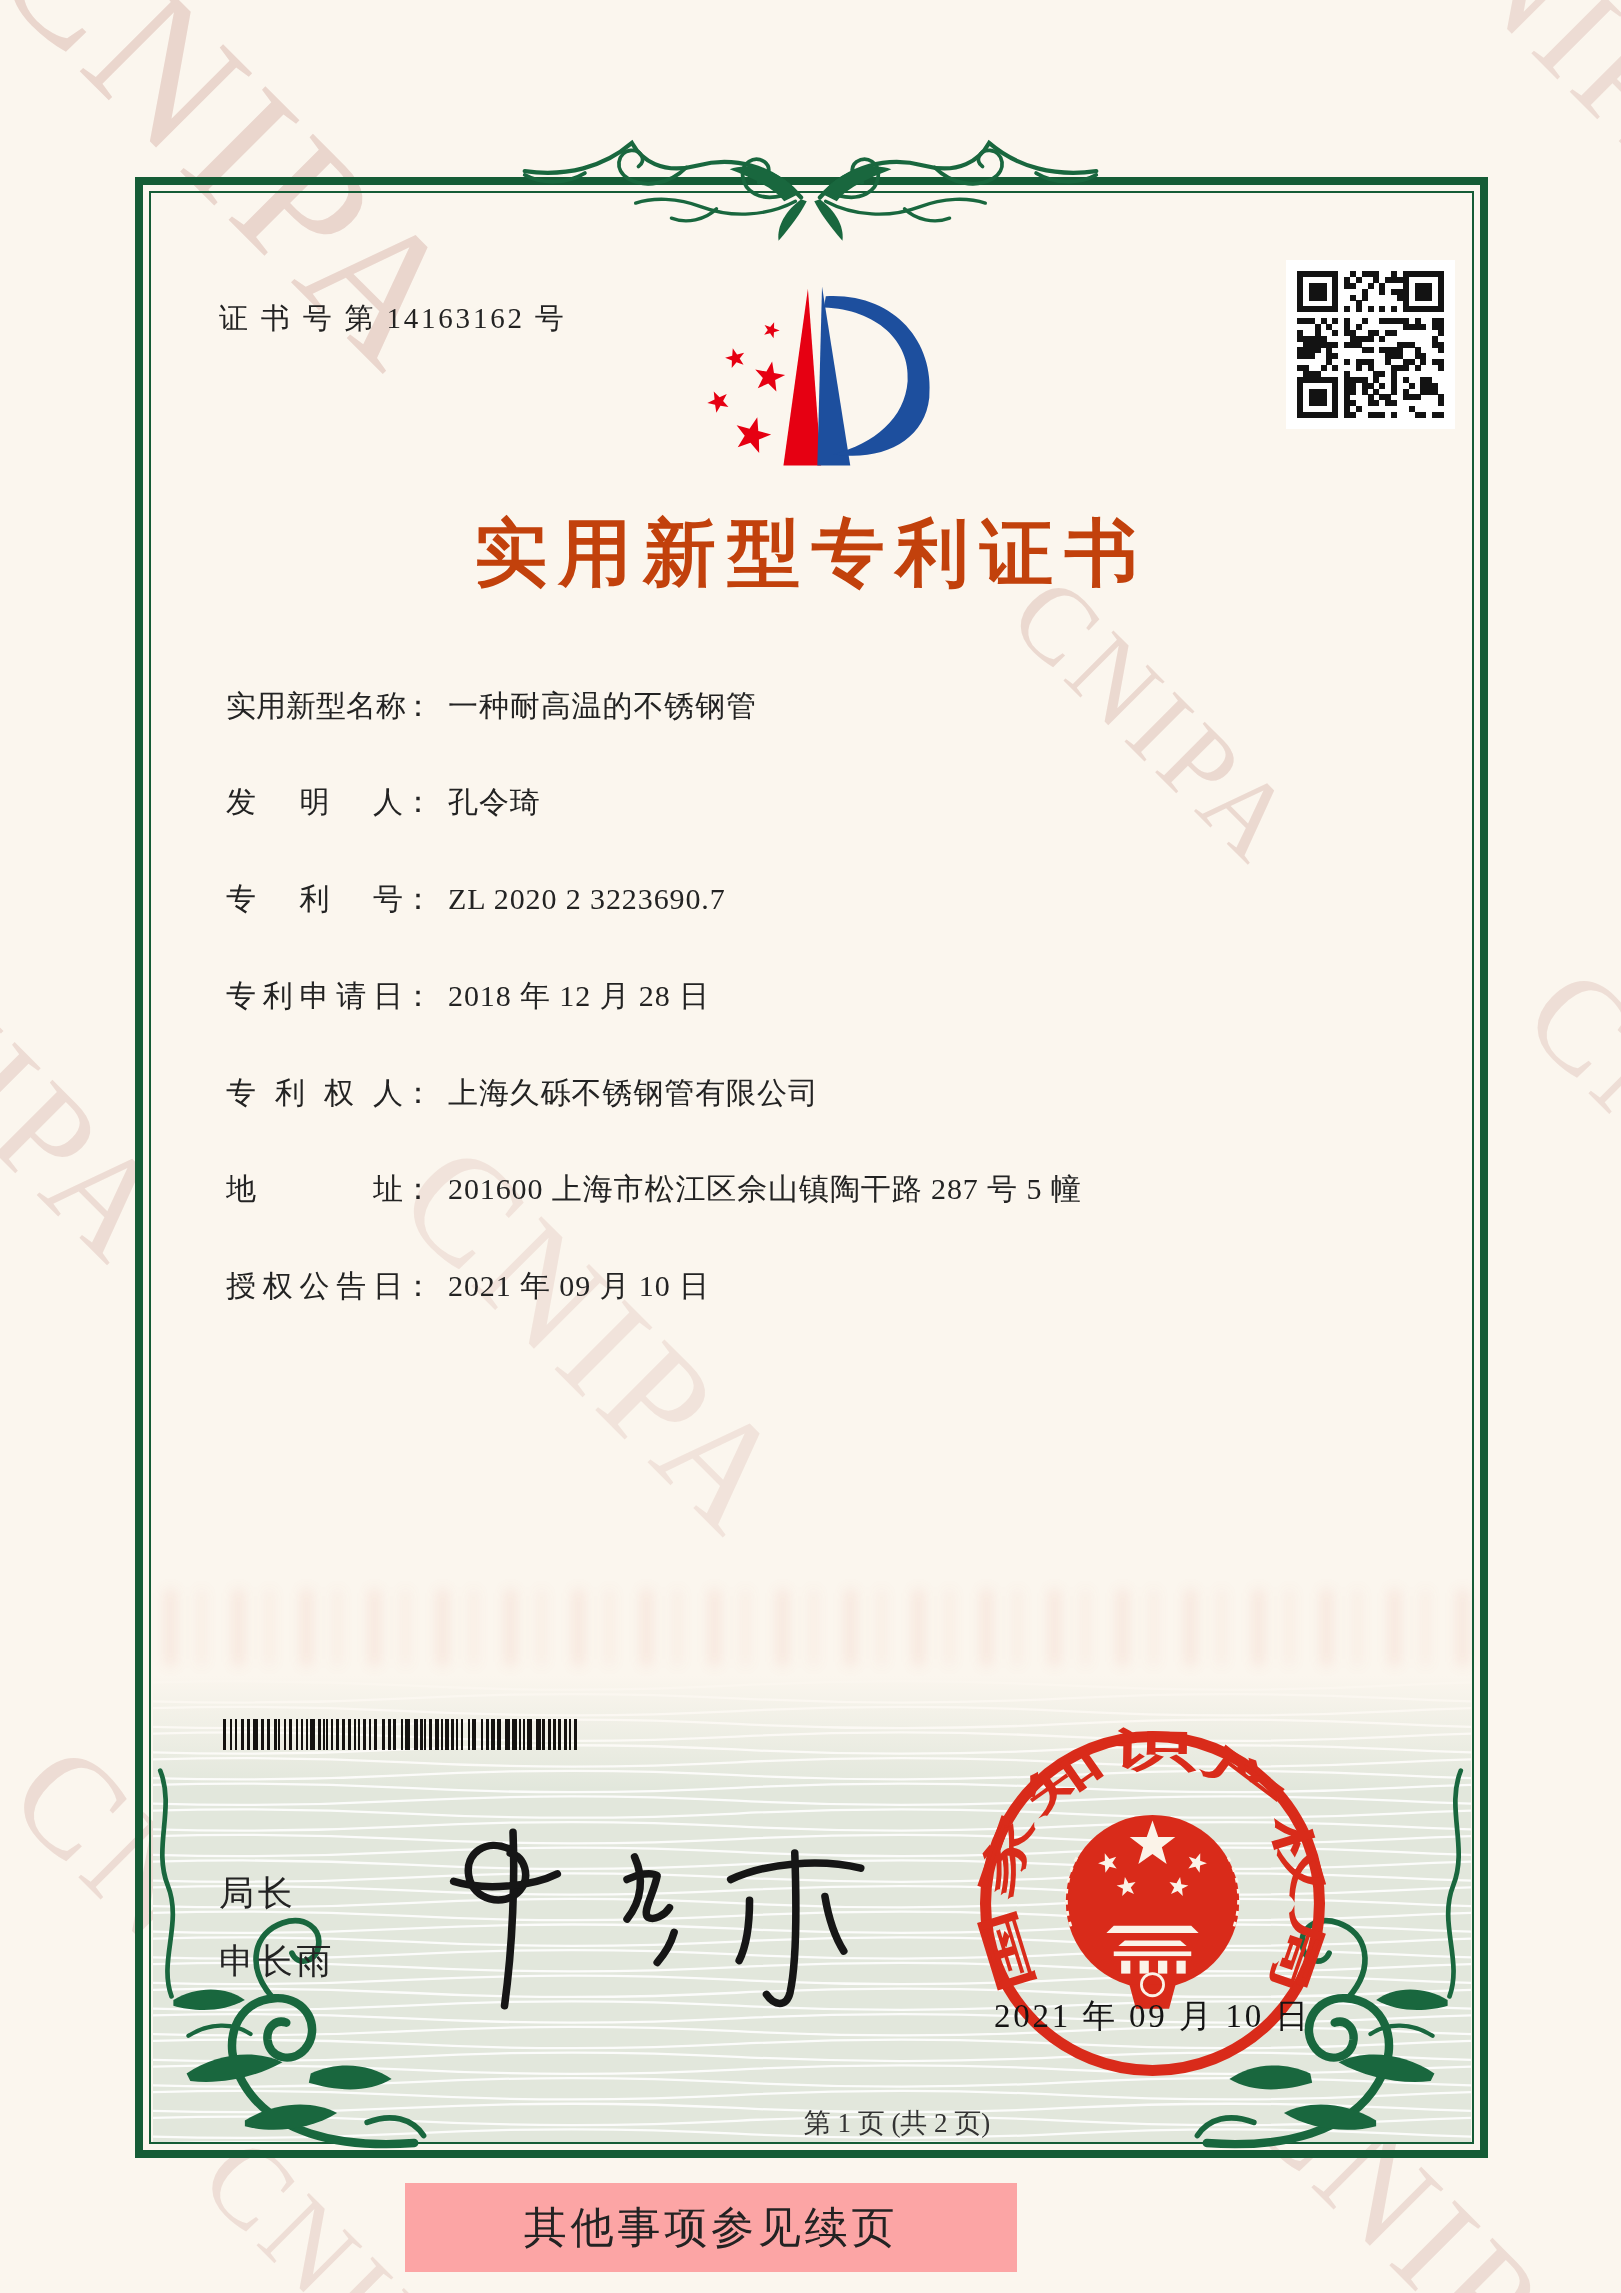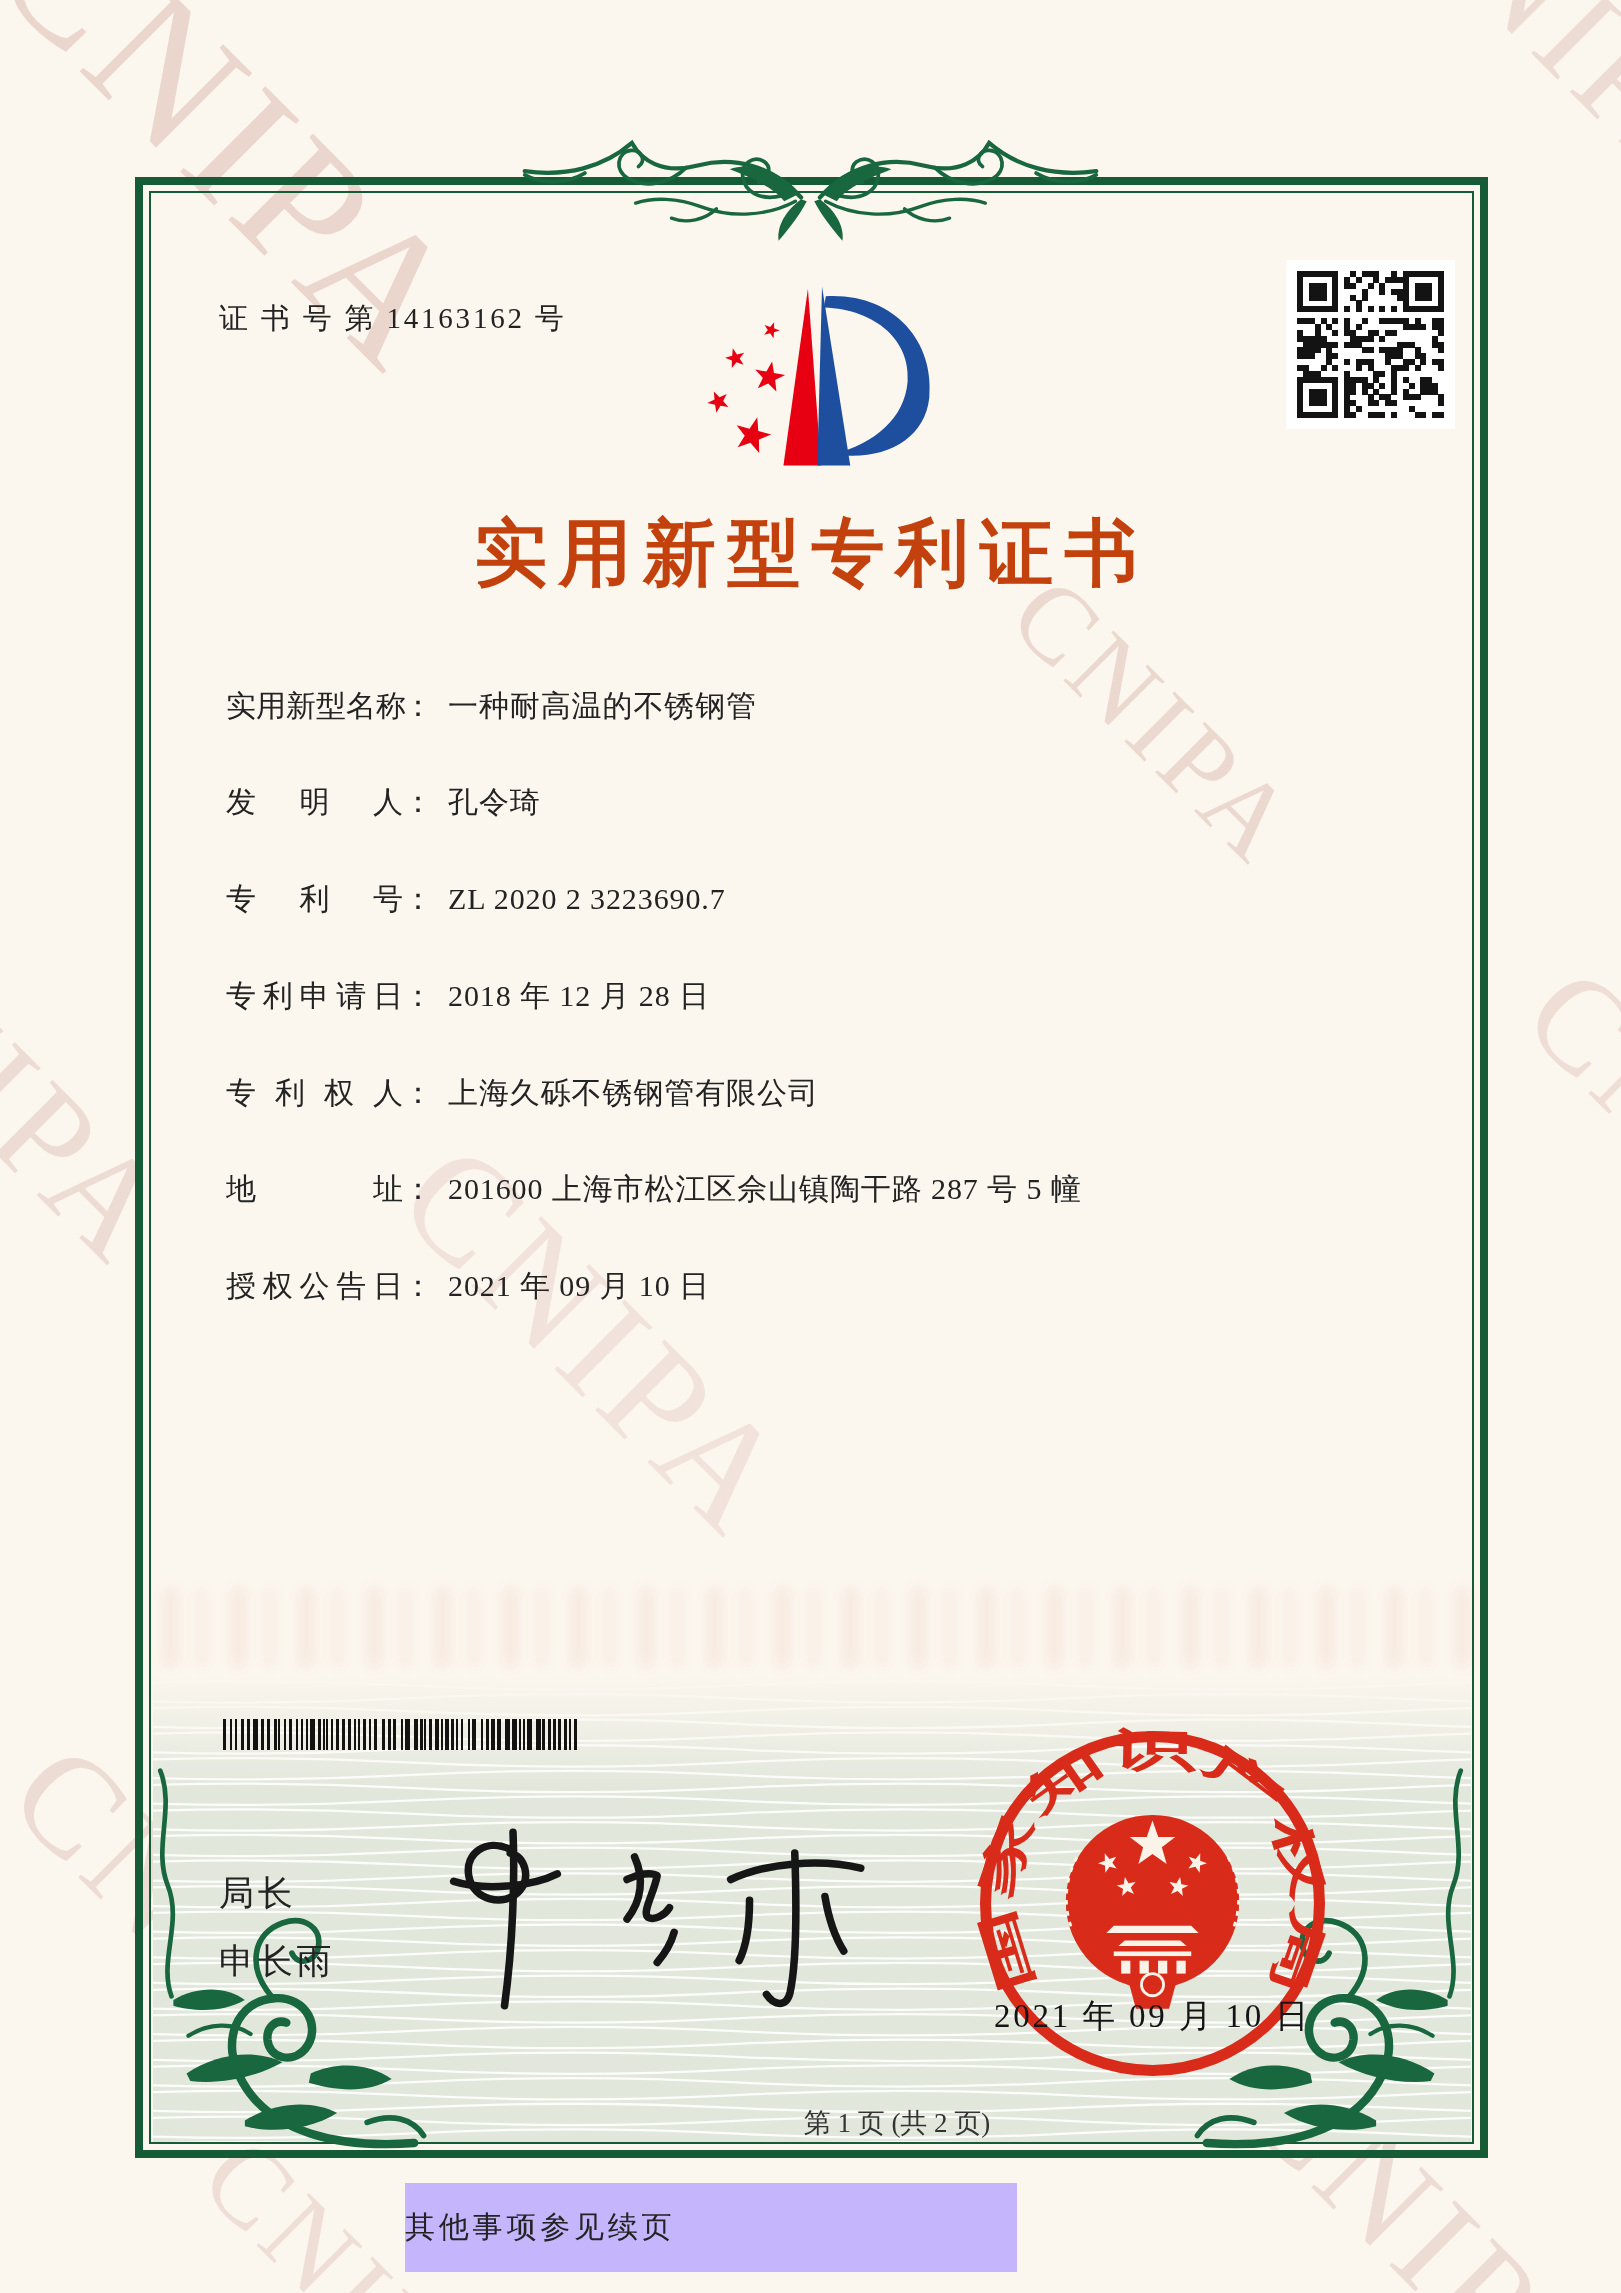--- a/index.html
+++ b/index.html
@@ -52,22 +52,22 @@
   .dname{position:absolute;left:219px;top:1938px;font-size:35px;z-index:4;letter-spacing:3.8px;}
   .sig{position:absolute;left:399px;top:1821px;z-index:4;}
   .sig path{stroke:#161616;stroke-width:8;fill:none;stroke-linecap:round;stroke-linejoin:round;}
   
   .seal{position:absolute;left:968px;top:1719px;z-index:5;}
   .sealdate{position:absolute;left:964px;top:1994px;width:377px;text-align:center;z-index:6;
             font-size:33px;letter-spacing:2.8px;color:#141414;}
   
   .pageinfo{position:absolute;left:135px;top:2105px;width:1524px;text-align:center;z-index:4;
             font-size:27px;color:#333;}
-  .note{position:absolute;left:405px;top:2183px;width:612px;height:89px;background:#c4b5fd;z-index:4;
-        display:flex;align-items:center;font-size:30px;letter-spacing:3.8px;}
+  .note{position:absolute;left:405px;top:2183px;width:612px;height:89px;background:#fca5a5;z-index:4;
+        display:flex;align-items:center;justify-content:center;font-size:43px;letter-spacing:3.8px;}
 </style>
 </head>
 <body>
 
 <div class="wm" style="left:-56px;top:28px;font-size:184px;opacity:.38;">CNIPA</div>
 <div class="wm" style="left:1347px;top:-56px;font-size:141px;opacity:.30;">CNIPA</div>
 <div class="wm" style="left:979px;top:659px;font-size:108px;opacity:.34;">CNIPA</div>
 <div class="wm" style="left:-235px;top:998px;font-size:141px;opacity:.30;">CNIPA</div>
 <div class="wm" style="left:1488px;top:1064px;font-size:132px;opacity:.28;">CNIPA</div>
 <div class="wm" style="left:358px;top:1252px;font-size:151px;opacity:.22;">CNIPA</div>

